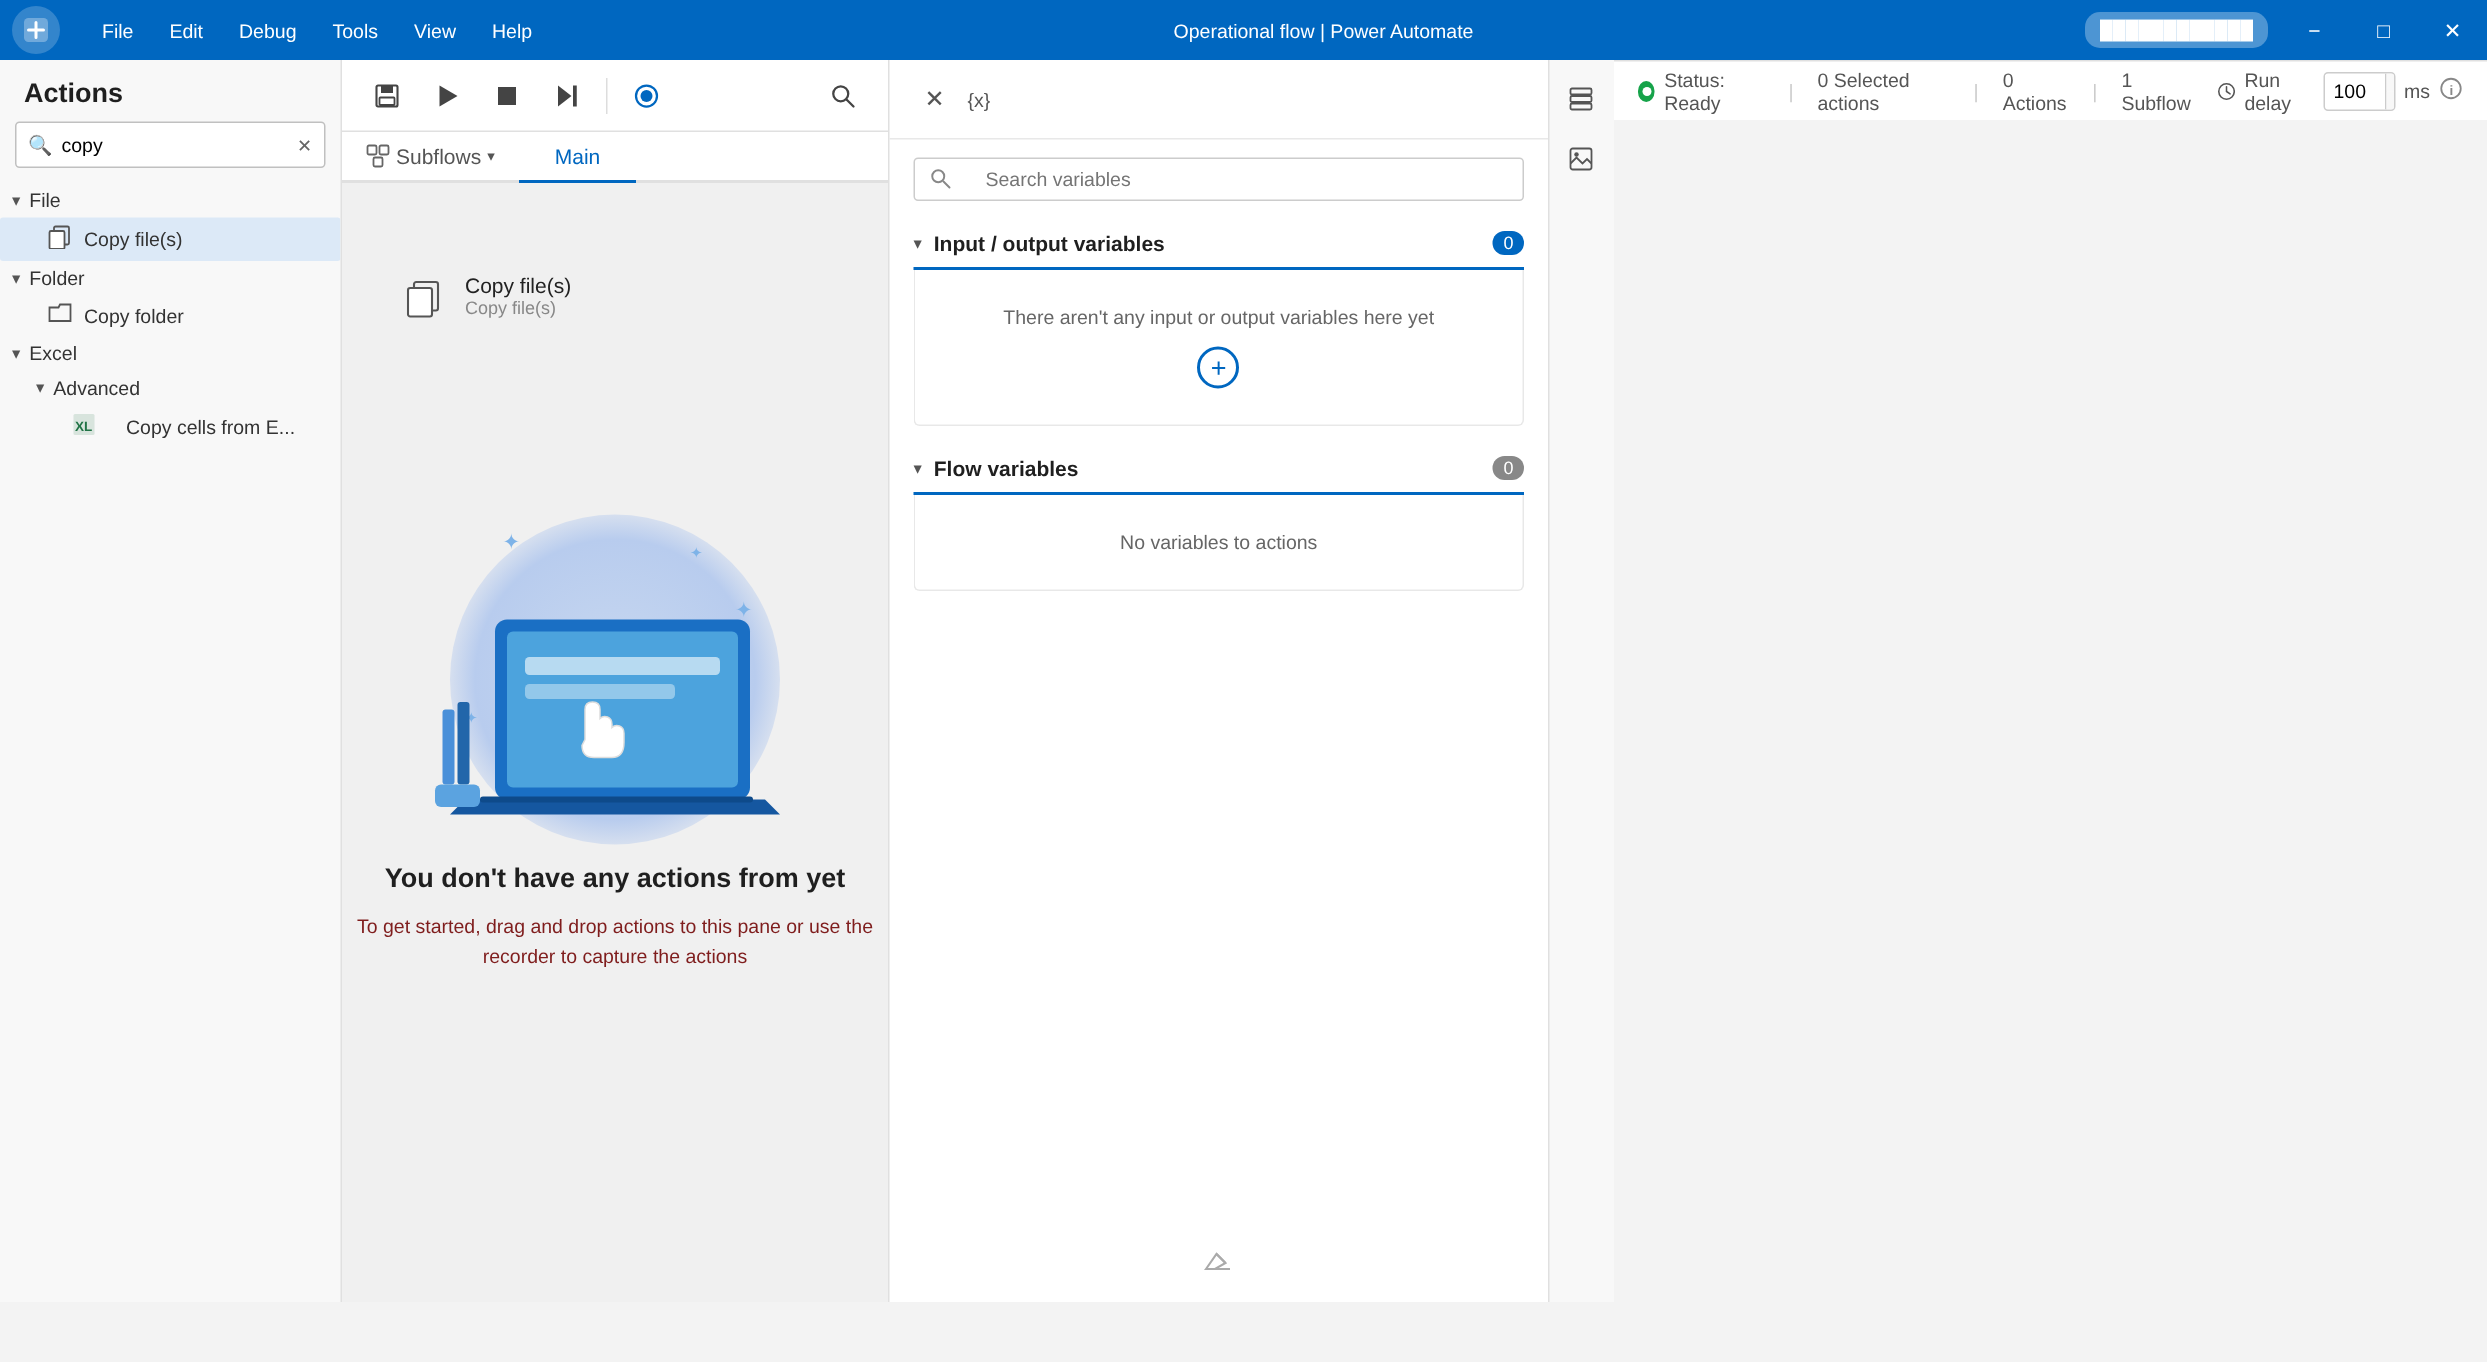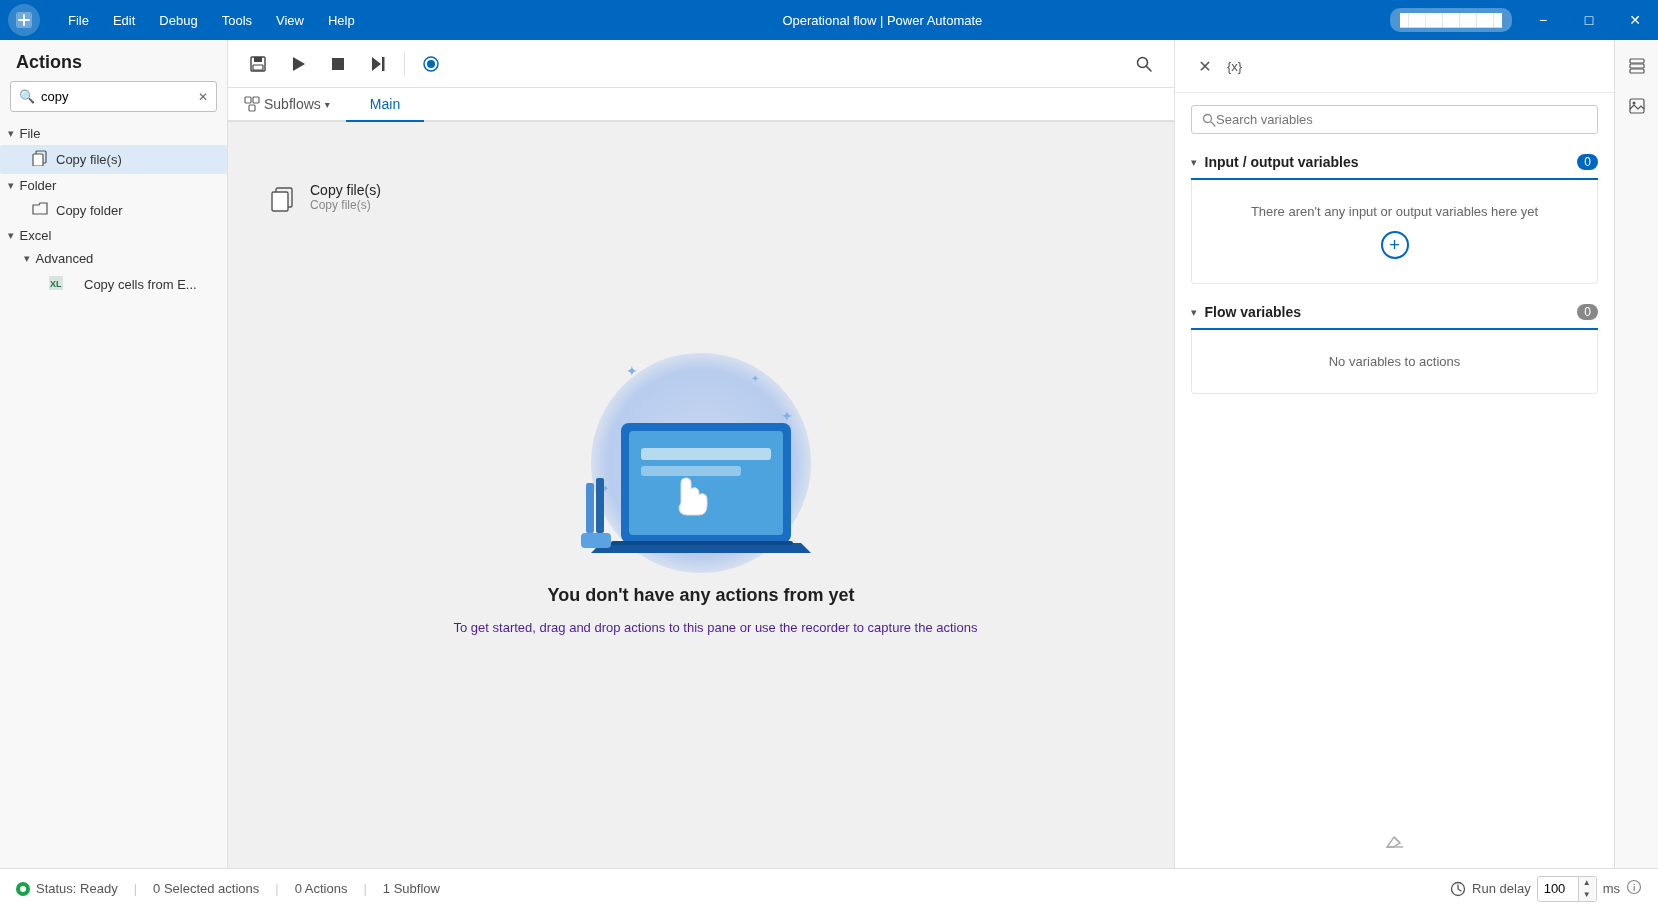--- a/index.html
+++ b/index.html
@@ -259,23 +259,22 @@
       top: 0; left: 20px;
     }
 
     .empty-title {
       font-size: 18px;
       font-weight: 600;
       color: #1f1f1f;
     }
     .empty-desc {
       font-size: 13px;
-      color: #4c1d95;
+      color: #7f1d1d;
       line-height: 1.5;
-      margin-left: 29px;
     }
 
     
     .right-panel {
       width: 440px;
       background: white;
       border-left: 1px solid #e0e0e0;
       display: flex;
       flex-direction: column;
     }
@@ -299,22 +298,22 @@
     }
     .right-panel-x {
       font-size: 13px; color: #555; margin-left: 8px;
       cursor: pointer;
     }
 
     .var-search {
       margin: 12px 16px;
       border: 1px solid #ccc;
       border-radius: 3px;
-      display: flex; align-items: center;
-      padding: 6px 10px; gap: 0;
+      display: flex; 
+      padding: 6px 10px; gap: 23px;
     }
     .var-search input {
       border: none; outline: none; font-size: 13px; flex: 1; color: #888;
     }
 
     .var-section {
       margin: 0 16px 12px;
     }
     .var-section-header {
       display: flex; align-items: center; gap: 8px;
@@ -466,21 +465,21 @@
     <div class="titlebar-menu-item">View</div>
     <div class="titlebar-menu-item">Help</div>
   </div>
   <div class="titlebar-title">Operational flow | Power Automate</div>
   <div class="titlebar-user">████████████</div>
   <div class="titlebar-btn">−</div>
   <div class="titlebar-btn">□</div>
   <div class="titlebar-btn close">✕</div>
 </div>
 
-<div style="display:flex; flex-direction:column; height: calc(908px - 40px);">
+<div style="display:flex; flex-direction:row; height: calc(908px - 40px);">
   <div class="main-layout">
 
     <div class="left-panel">
       <div class="left-panel-header">Actions</div>
       <div class="search-box">
         <span class="search-icon-left">🔍</span>
         <input type="text" value="copy" style="">
         <span class="search-clear">✕</span>
       </div>
 

